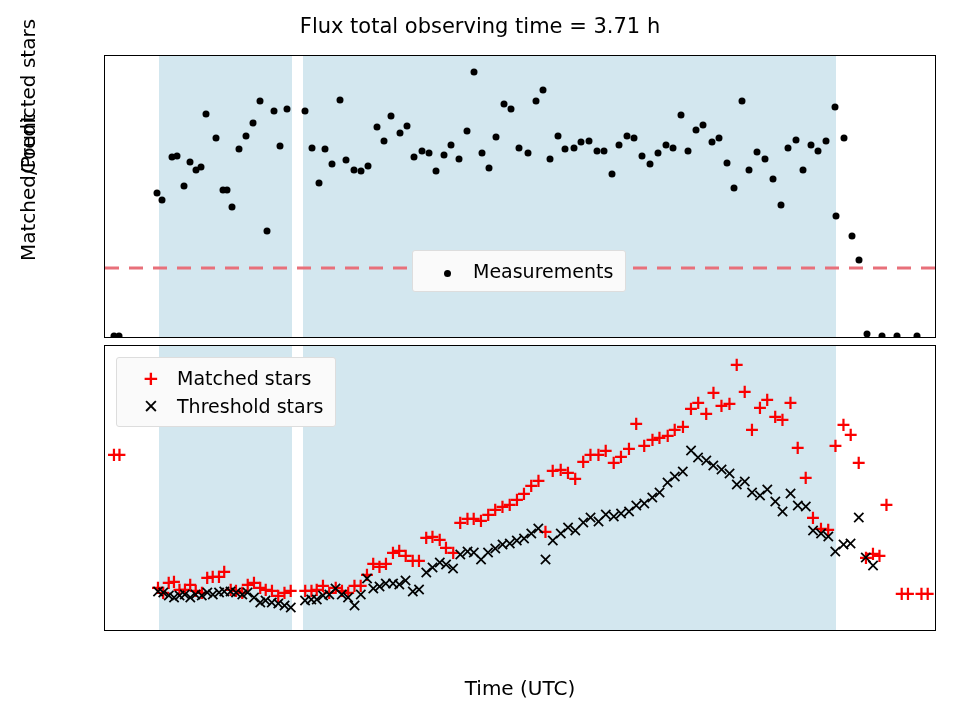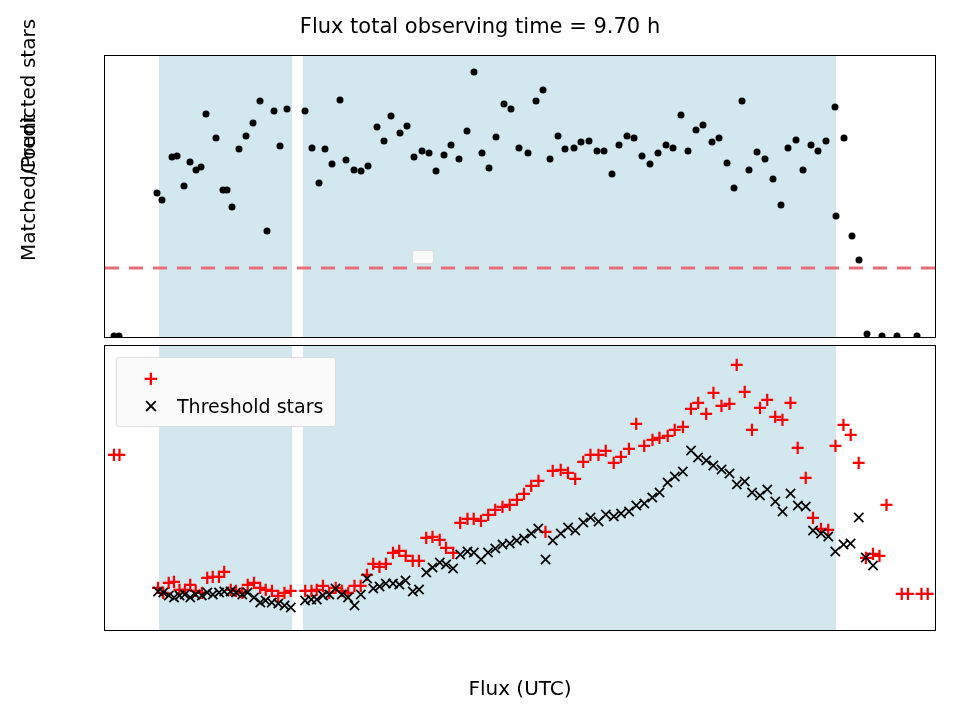--- a/index.html
+++ b/index.html
@@ -64,21 +64,21 @@
   .key-dash{display:inline-block;width:46px;height:3px;
     background:repeating-linear-gradient(to right,#ee8c93 0 11px, transparent 11px 17px);}
   .key-plus{color:#fa0000;font-size:20px;font-weight:bold;}
   .key-x{color:#000;font-size:19px;font-weight:bold;}
 </style>
 </head>
 <body>
 
 <div id="figure">
 
-  <div class="title">Flux total observing time = 9.70 h</div>
+  <div class="title">Flux total observing time = 3.71 h</div>
 
   <div id="ylabel-top" class="ylabel">Matched/Predicted stars</div>
   <div id="ylabel-bottom" class="ylabel">Count</div>
 
   <div class="axes" id="axes-top">
       <div class="span-band" style="left: 53.8378px; width: 132.8px; background: rgb(211, 231, 239);"></div>
       <div class="span-band" style="left: 198.303px; width: 532.995px; background: rgb(211, 231, 239);"></div>
       <div class="tick-y" style="top: 281px;">0.0</div>
       <div class="tick-y" style="top: 212.463px;">0.5</div>
       <div class="tick-y" style="top: 143.927px;">1.0</div>
@@ -423,28 +423,33 @@
       <div class="tick-x" style="left: 164.205px;">11:00</div>
       <div class="tick-x" style="left: 253.935px;">12:00</div>
       <div class="tick-x" style="left: 343.665px;">13:00</div>
       <div class="tick-x" style="left: 433.395px;">14:00</div>
       <div class="tick-x" style="left: 523.124px;">15:00</div>
       <div class="tick-x" style="left: 612.854px;">16:00</div>
       <div class="tick-x" style="left: 702.584px;">17:00</div>
       <div class="tick-x" style="left: 792.314px;">18:00</div>
     </div>
 
-  <div class="xlabel">Flux (UTC)</div>
+  <div class="xlabel">Time (UTC)</div>
 
   <div class="legend" id="legend-top">
+    <div class="legend-row">
+      <span class="legend-key"><span class="key-dot"></span></span>
+      <span class="legend-label">Measurements</span>
+    </div>
   </div>
 
   <div class="legend" id="legend-bottom">
     <div class="legend-row">
       <span class="legend-key key-plus">+</span>
+      <span class="legend-label">Matched stars</span>
     </div>
     <div class="legend-row">
       <span class="legend-key key-x">✕</span>
       <span class="legend-label">Threshold stars</span>
     </div>
   </div>
 
 </div>
 
 </body></html>

